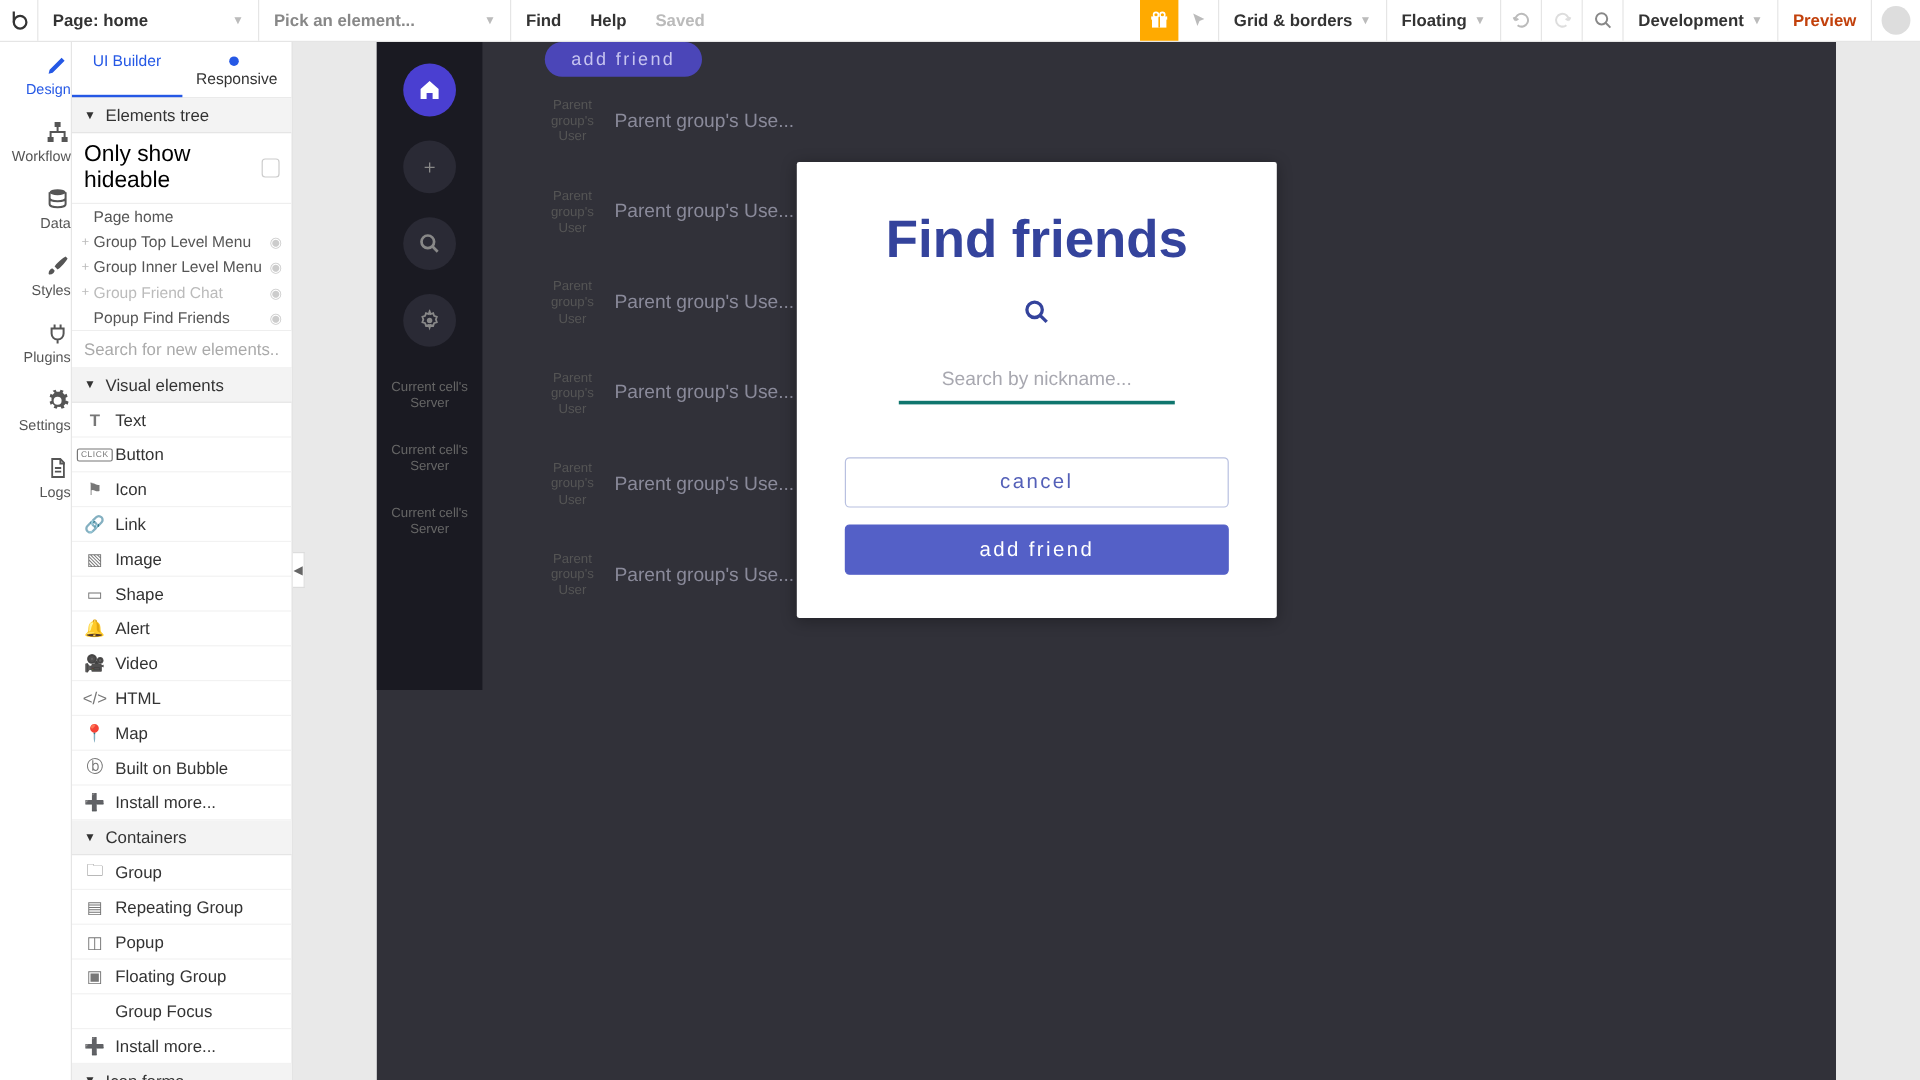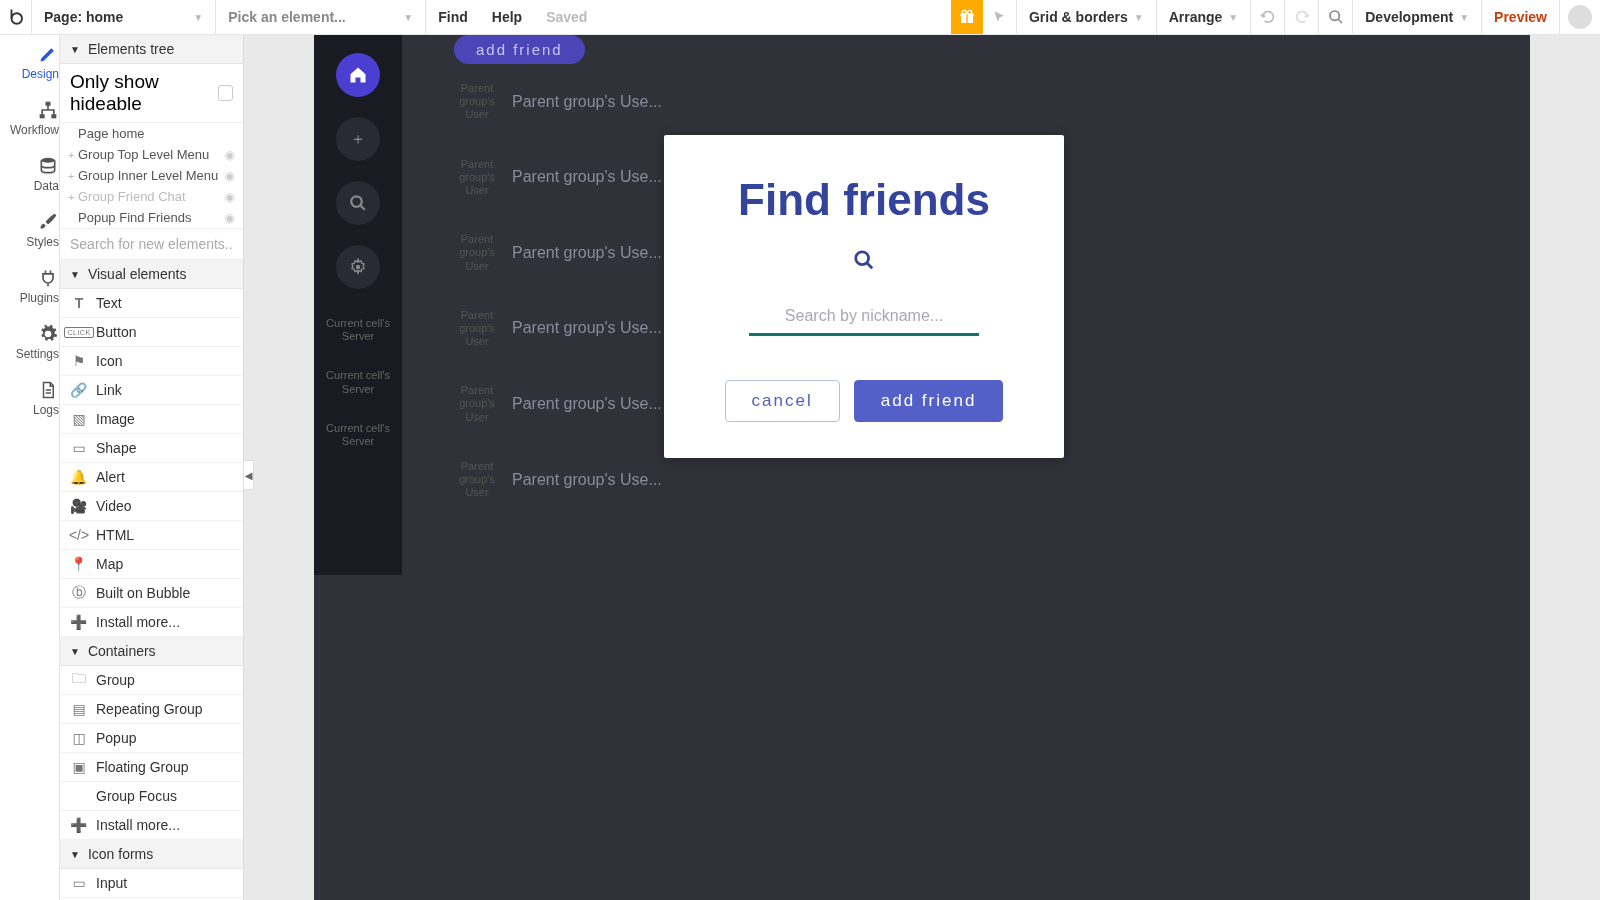--- a/index.html
+++ b/index.html
@@ -74,21 +74,21 @@
 .app-col2 .addfr { display:inline-block; background:#4b46b8; color:#c6c4f0; padding:6px 22px; border-radius:16px; font-size:15px; letter-spacing:2px; margin-left:10px; }
 .app-col2 .urow { display:flex; align-items:center; padding:18px 10px; color:#8a8a9a; font-size:16px; }
 .app-col2 .urow .ph { font-size:11px; color:#555; width:46px; line-height:1.2; text-align:center; margin-right:12px; }
 
 
 .popup { position:absolute; left:350px; top:100px; width:400px; background:#fff; border-radius:2px; box-shadow:0 2px 12px rgba(0,0,0,0.3); padding:40px 40px 36px; text-align:center; }
 .popup h1 { font-size:44px; font-weight:800; color:#34439c; margin-bottom:24px; }
 .popup .mag { color:#34439c; font-size:22px; margin-bottom:26px; display:inline-block; }
 .popup .srch { width:230px; border:none; border-bottom:3px solid #0f766e; text-align:center; font-size:16px; padding:6px 4px 8px; outline:none; margin-bottom:44px; }
 .popup .srch::placeholder { color:#a8a8b0; }
-.popup .btns { display:flex; justify-content:center; gap:14px; }
+.popup .btns { display:flex; justify-content:center; gap:14px;flex-direction:column; }
 .popup .btn { padding:10px 26px; font-size:17px; letter-spacing:2px; border-radius:4px; cursor:pointer; }
 .popup .btn.cancel { background:#fff; border:1px solid #b8c0e0; color:#5460b8; }
 .popup .btn.add { background:#5460c7; border:1px solid #5460c7; color:#fff; }
 
 svg { display:block; }
 .avatar-top { width:24px;height:24px;border-radius:50%;background:#ddd; }
 </style>
 </head>
 <body>
 
@@ -123,21 +123,21 @@
   <div class="icon-btn">
     <svg width="14" height="14" viewBox="0 0 24 24" fill="#bbb">
         <path d="M4 2l6 18 3-7 7-3z"></path>
       </svg>
   </div>
   <div class="seg link">
     <span>Grid &amp; borders</span>
     <span class="caret sm">▼</span>
   </div>
   <div class="seg link">
-    <span>Arrange</span>
+    <span>Floating</span>
     <span class="caret sm">▼</span>
   </div>
   <div class="icon-btn">
     <svg width="16" height="16" viewBox="0 0 24 24" fill="none" stroke="#bbb" stroke-width="2.5">
         <path d="M4 12a8 8 0 1 1 3 6M4 12l-2-4M4 12l4-2"></path>
       </svg>
   </div>
   <div class="icon-btn" style="color:#ddd;">
     <svg width="16" height="16" viewBox="0 0 24 24" fill="none" stroke="#ddd" stroke-width="2.5">
         <path d="M20 12a8 8 0 1 0-3 6M20 12l2-4M20 12l-4-2"></path>
@@ -217,20 +217,24 @@
         <svg width="18" height="20" viewBox="0 0 24 24" fill="none" stroke="#555" stroke-width="2">
           <path d="M6 2h9l4 4v16H6z"></path>
           <path d="M15 2v5h5M9 12h7M9 16h7"></path>
         </svg>
       </span>
     <span>Logs</span>
   </div>
 </div>
 
 <div class="sidepanel">
+  <div class="tabs">
+    <div class="tab active">UI Builder</div>
+    <div class="tab"><span class="dot"></span><span>Responsive</span></div>
+  </div>
   <div class="section-header">
     <span class="tri">▼</span>
     <span>Elements tree</span>
   </div>
   <div class="hideable-row">
     <span>Only show hideable</span>
     <span class="chk"></span>
   </div>
   <div class="tree">
     <div class="node">

